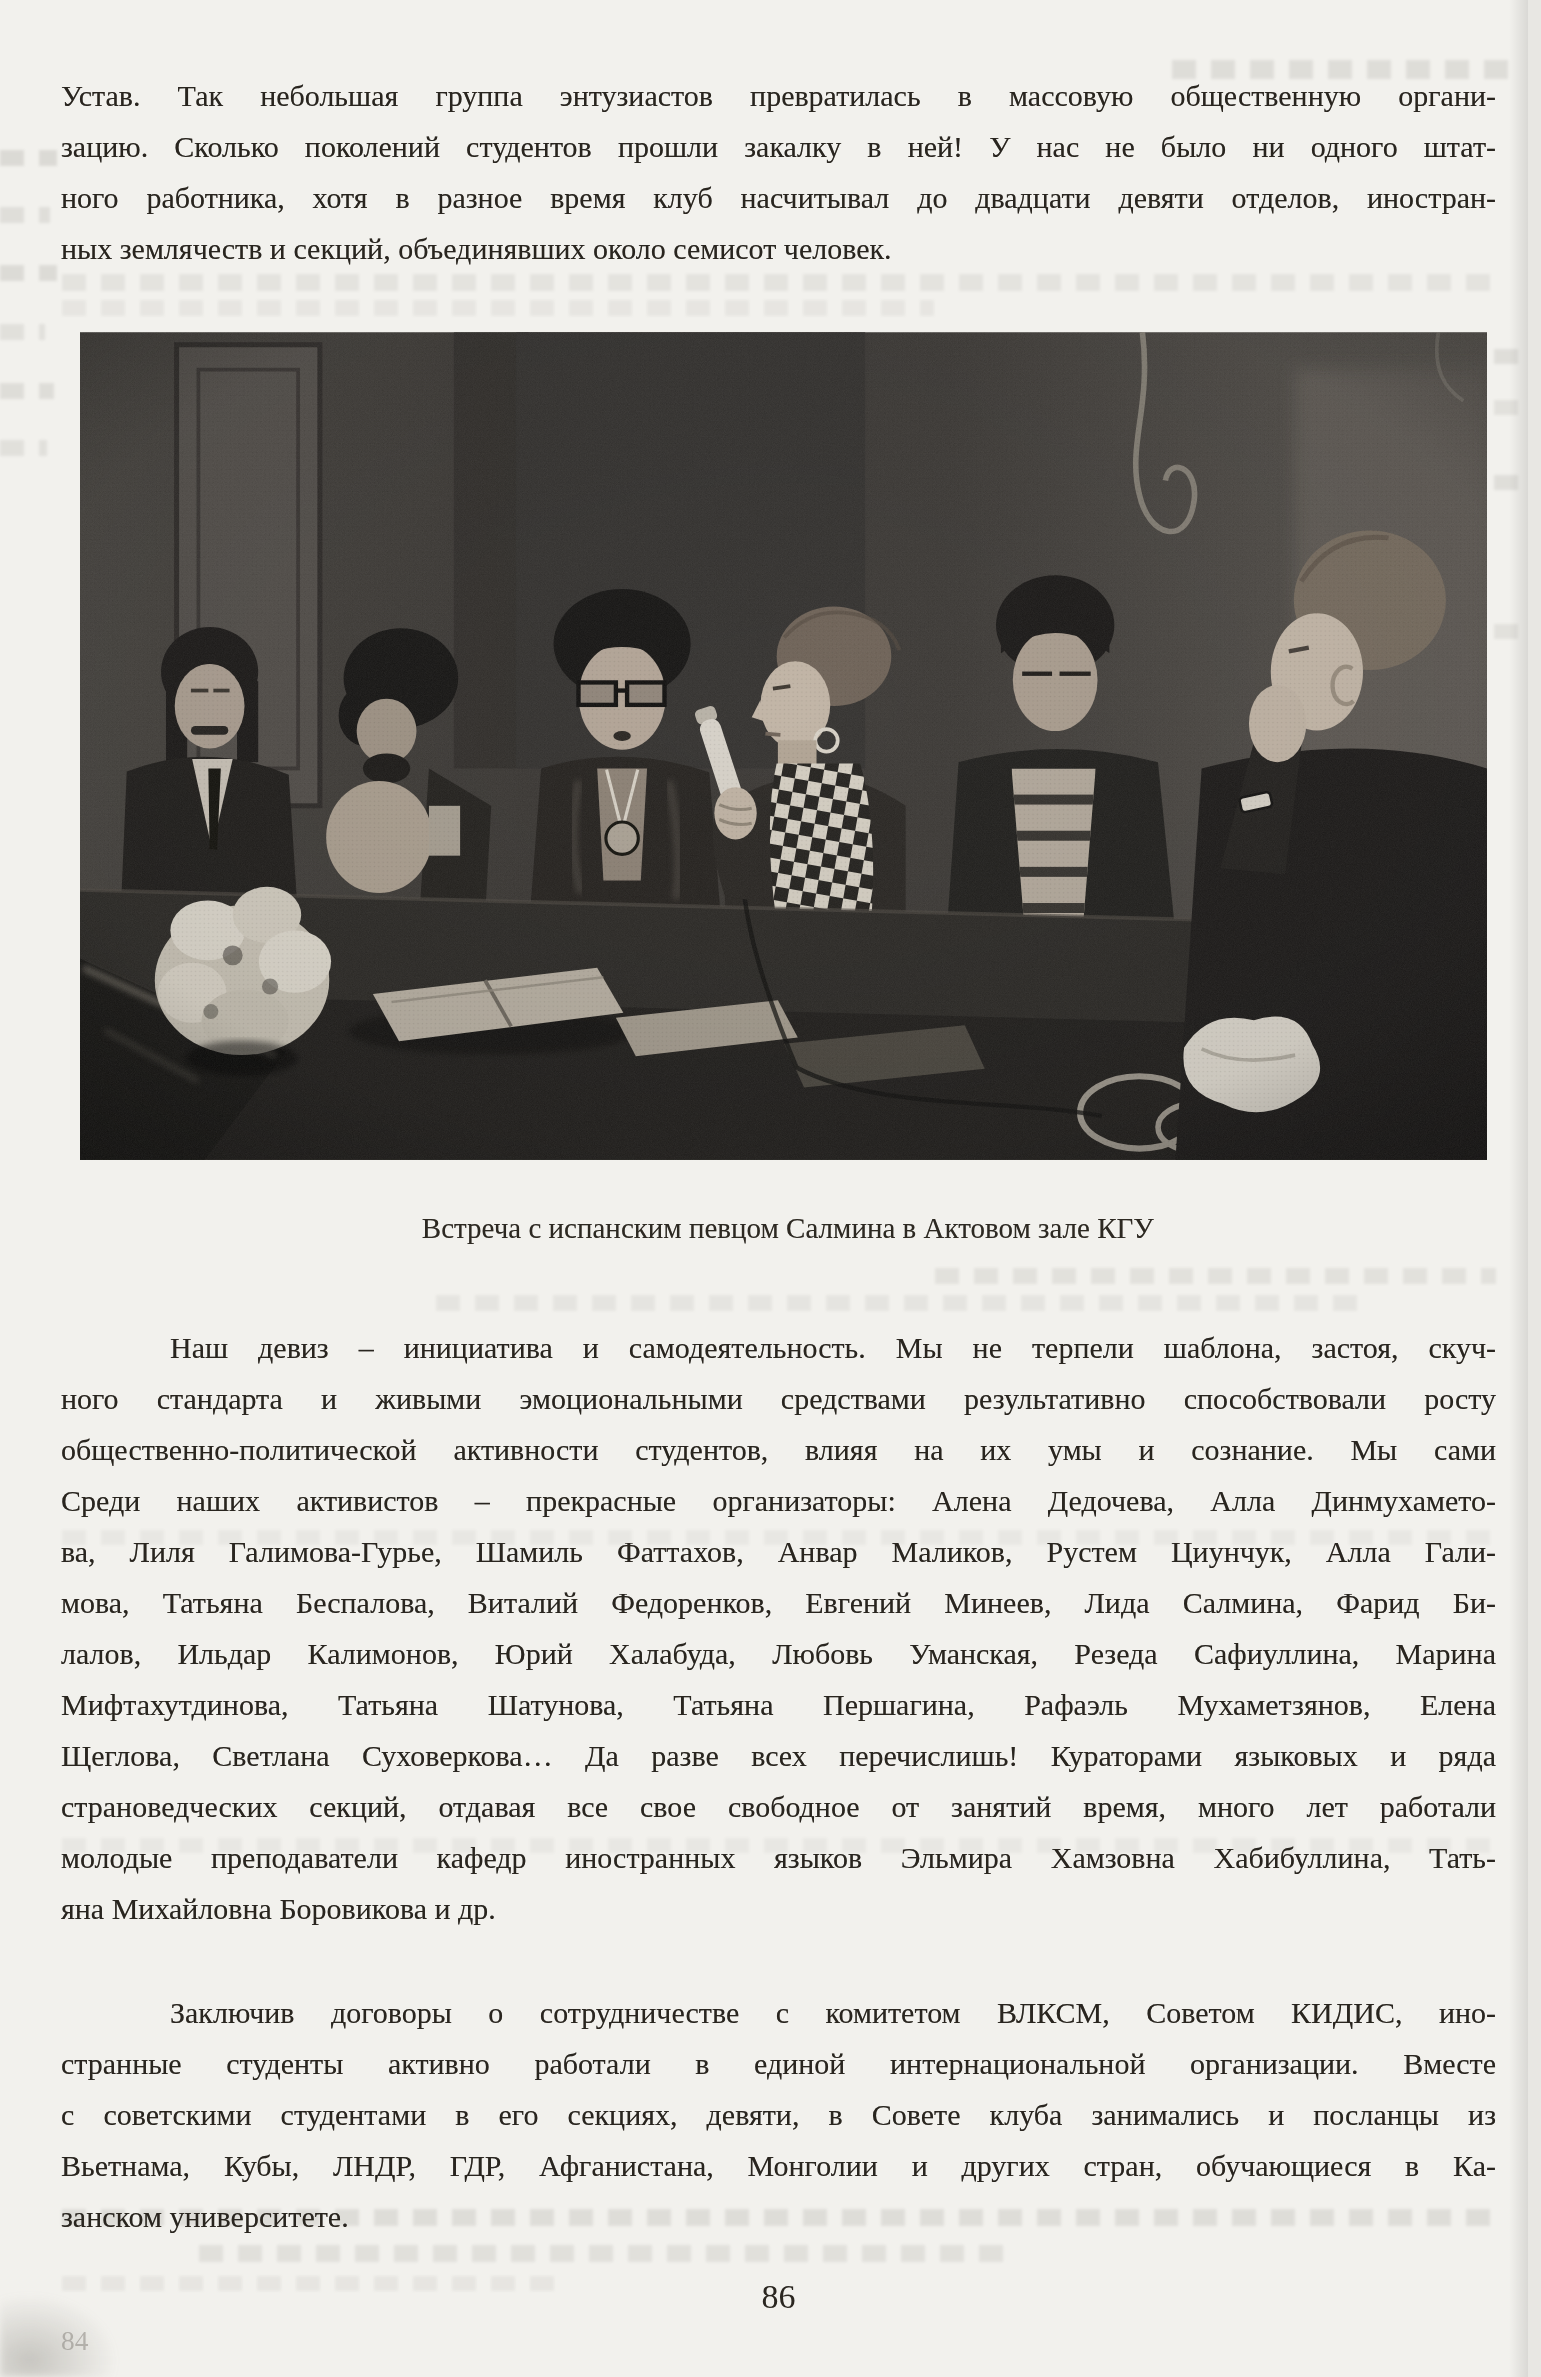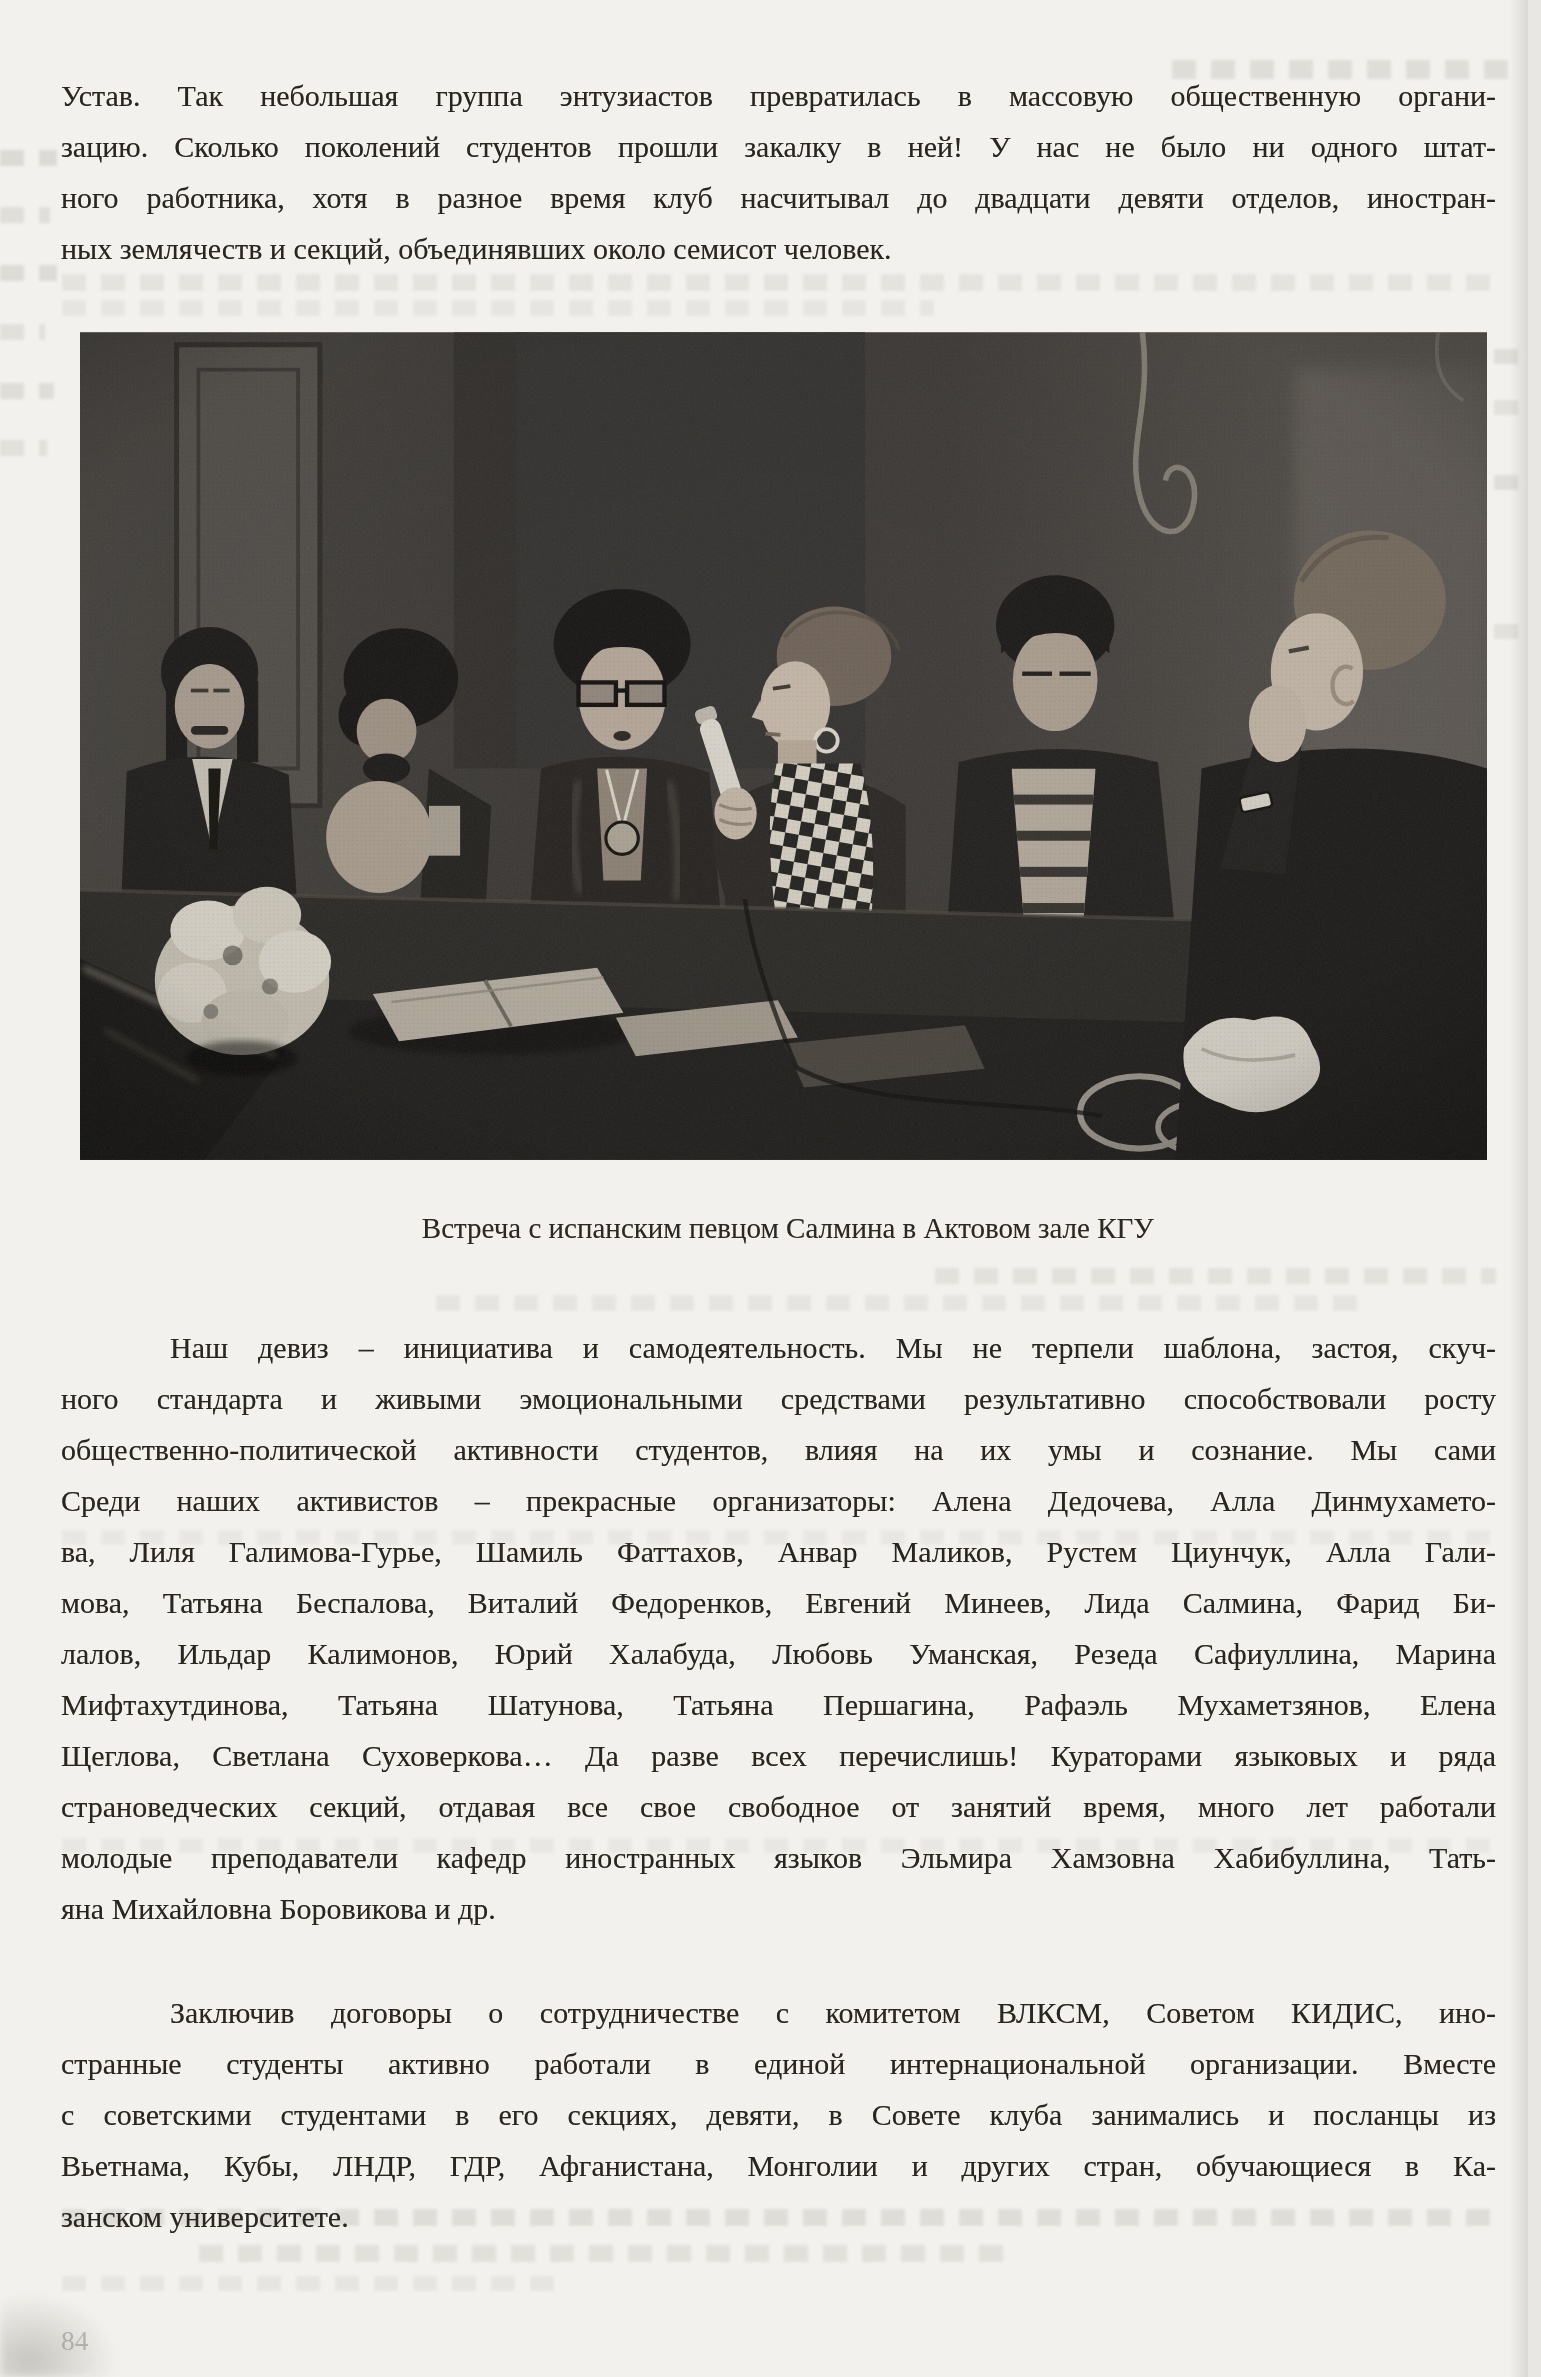--- a/index.html
+++ b/index.html
@@ -305,18 +305,19 @@
   </div>
 
   <div class="para para3">
     <div class="line first">Заключив договоры о сотрудничестве с комитетом ВЛКСМ, Советом КИДИС, ино-</div>
     <div class="line">странные студенты активно работали в единой интернациональной организации. Вместе</div>
     <div class="line">с советскими студентами в его секциях, девяти, в Совете клуба занимались и посланцы из</div>
     <div class="line">Вьетнама, Кубы, ЛНДР, ГДР, Афганистана, Монголии и других стран, обучающиеся в Ка-</div>
     <div class="line last">занском университете.</div>
   </div>
 
+  <div class="page-number">86</div>
   <div class="ghost-num">84</div>
 
   <div class="edge-shade"></div>
   <div class="corner-smudge"></div>
 </div>
 
 
 </body></html>

